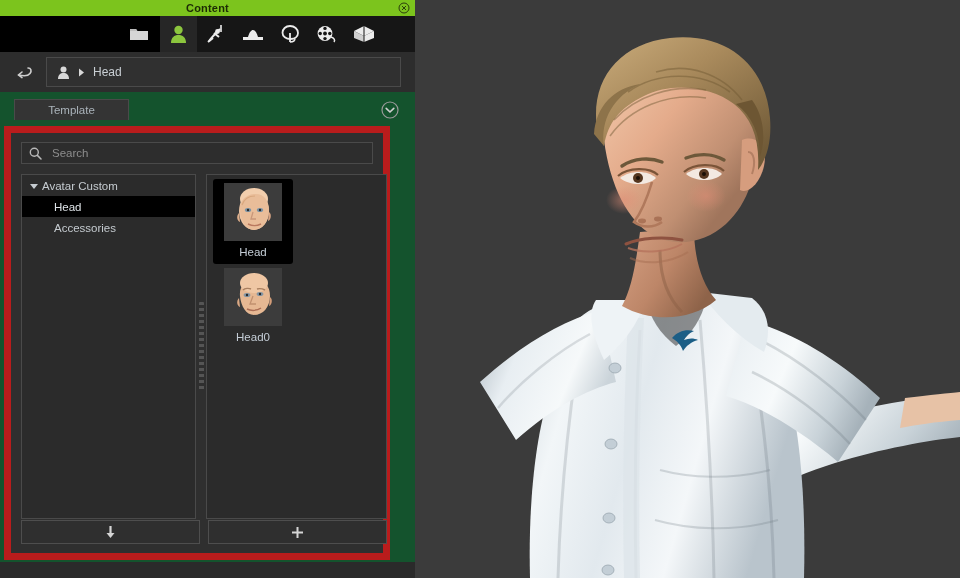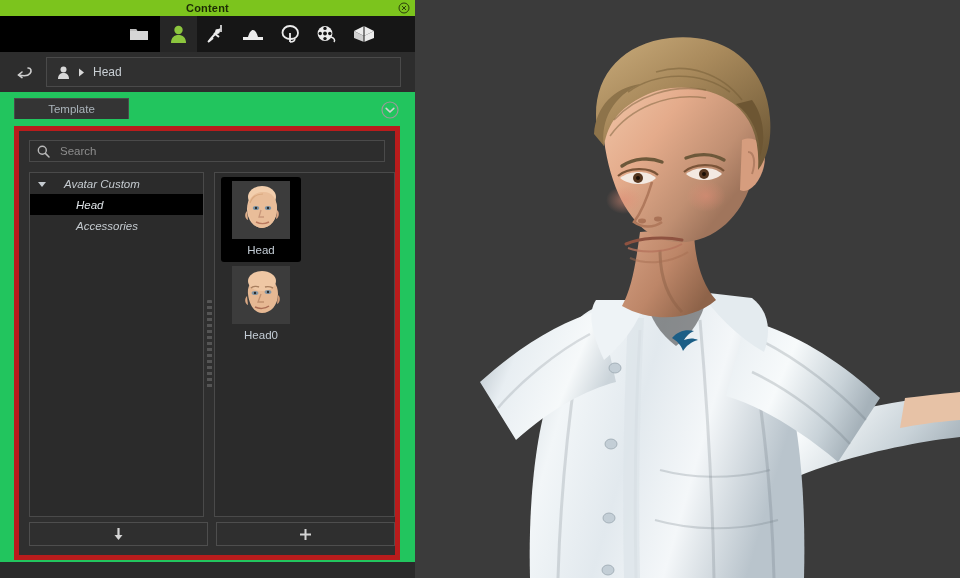--- a/index.html
+++ b/index.html
@@ -23,21 +23,21 @@
     background: #3b3b3b;
     overflow: hidden;
   }
   .vp-figure { position: absolute; left: 0; top: 0; width: 960px; height: 578px; }
 
   
   #content-panel {
     position: absolute;
     left: 0; top: 0;
     width: 415px; height: 578px;
-    background: #22c55e;
+    background: #14532d;
     box-sizing: border-box;
     z-index: 10;
   }
   .title-bar {
     position: relative;
     height: 16px;
     background: #7cc41d;
     display: flex; align-items: center; justify-content: center;
   }
   .title-bar .title-text {
@@ -98,21 +98,21 @@
   .crumb-label {
     font-size: 12px;
     color: #c9cfd4;
   }
 
   
   .tab-row {
     height: 22px;
     margin: 6px 0 0 14px;
     display: flex;
-    align-items: flex-start;
+    align-items: center;
     position: relative;
   }
   .tab {
     width: 115px; height: 21px;
     display: flex; align-items: center; justify-content: center;
     font-size: 11.5px;
     color: #aab3ba;
     background: #343434;
     border: 1px solid #4a4a4a;
     border-bottom: none;
@@ -128,23 +128,23 @@
   .panel-toggle {
     position: absolute;
     right: 16px; bottom: 1px;
     width: 18px; height: 18px;
     cursor: pointer;
   }
 
   
   .main-box {
     position: absolute;
-    left: 14px; top: 126px;
+    left: 4px; top: 126px;
     width: 386px; height: 434px;
-    border: 5px solid #b91c1c;
+    border: 7px solid #b91c1c;
     background: #2f2f2f;
     box-sizing: border-box;
   }
   .search-wrap {
     margin: 9px 10px 0 10px;
     height: 22px;
     border: 1px solid #4a4a4a;
     background: #2d2d2d;
     display: flex; align-items: center;
     padding: 0 7px;
@@ -196,21 +196,21 @@
     border-right: 4px solid transparent;
     border-top: 5px solid #c5cbd0;
     transform: translateY(1px);
   }
   .tri-right {
     width: 0; height: 0;
     border-top: 4px solid transparent;
     border-bottom: 4px solid transparent;
     border-left: 5px solid #c5cbd0;
   }
-  .tree-node .lbl { margin-left: 16px; font-style: italic; }
+  .tree-node .lbl { margin-left: 2px; }
 
   .splitter {
     width: 10px;
     display: flex; align-items: center; justify-content: center;
     background: #2f2f2f;
     cursor: col-resize;
   }
   .grip {
     width: 5px; height: 90px;
     background:

